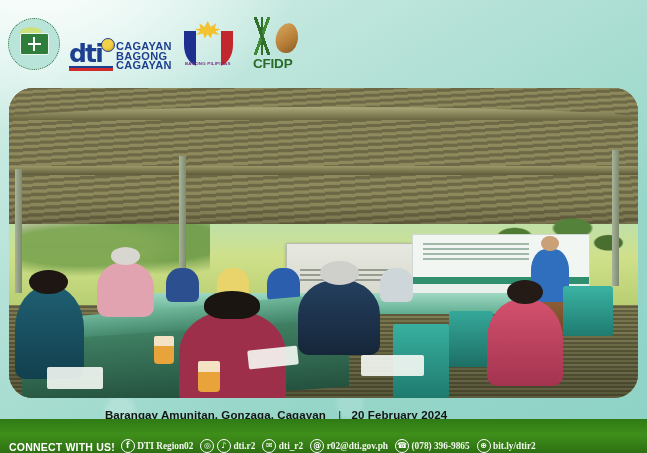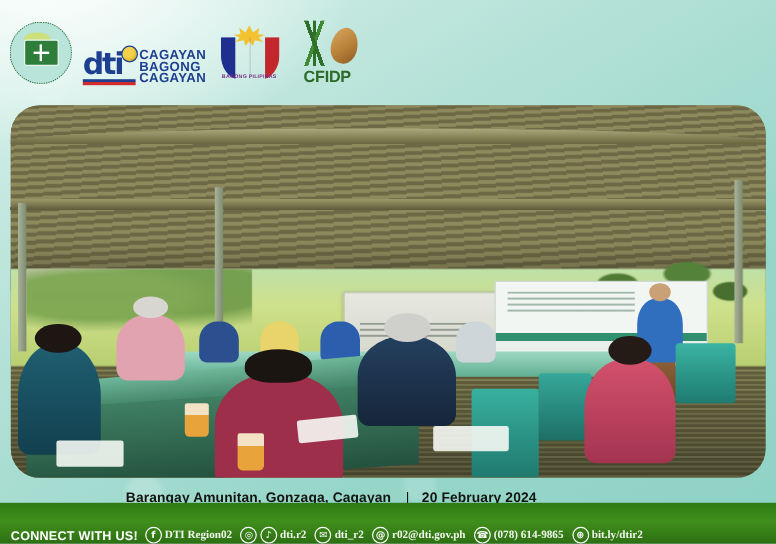--- a/index.html
+++ b/index.html
@@ -643,21 +643,21 @@
       <span class="shandle">dti_r2</span>
     </div>
 
     <div class="social">
       <span class="sicon">@</span>
       <span class="shandle">r02@dti.gov.ph</span>
     </div>
 
     <div class="social">
       <span class="sicon">☎</span>
-      <span class="shandle">(078) 614-9865</span>
+      <span class="shandle">(078) 396-9865</span>
     </div>
 
     <div class="social">
       <span class="sicon">⊕</span>
       <span class="shandle">bit.ly/dtir2</span>
     </div>
   </div>
 </div>
 
 </body></html>

